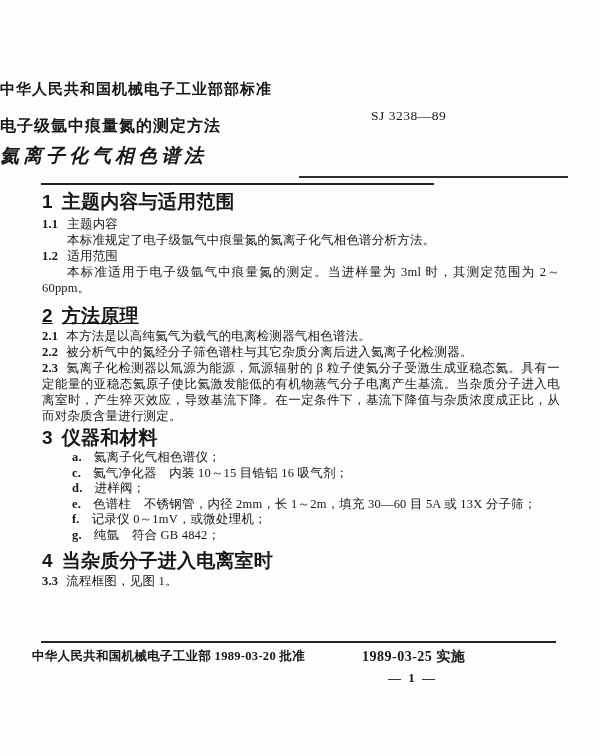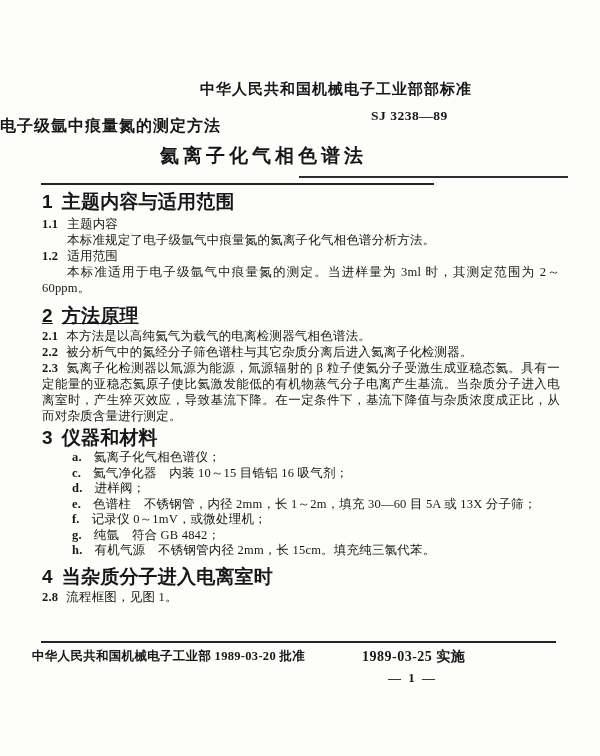--- a/index.html
+++ b/index.html
@@ -7,39 +7,39 @@
   body { background:#ffffff; }
   .page {
     position:absolute; inset:0;
     background:#fdfdfb;
     font-family:"Liberation Serif","DejaVu Serif",serif;
     color:#171717;
     overflow:hidden;
   }
   .org-line {
     position:absolute; top:80px; left:0; width:472px;
-    text-align:right;
+    text-align:left;
     font-family:"Liberation Sans","DejaVu Sans",sans-serif;
     font-weight:bold; font-size:15px; letter-spacing:1px;
   }
   .std-no {
     position:absolute; top:108px; left:371px;
-    font-weight:bold; font-size:13.5px; letter-spacing:0.5px;
+    font-weight:normal; font-size:13.5px; letter-spacing:0.5px;
   }
   .title-1 {
     position:absolute; top:116px; left:0; width:503px;
     text-align:left;
     font-family:"Liberation Sans","DejaVu Sans",sans-serif;
     font-weight:bold; font-size:16px; letter-spacing:1px;
   }
   .title-2 {
     position:absolute; top:143px; left:0; width:527px;
-    text-align:center;
+    text-align:left;
     font-family:"Liberation Sans","DejaVu Sans",sans-serif;
-    font-weight:bold; font-size:19px; letter-spacing:4px;
+    font-weight:bold; font-size:19px; letter-spacing:4px;font-style:italic;
   }
   .rule-main  { position:absolute; top:183px; left:41px;  width:393px; height:2px; background:#242424; }
   .rule-skew  { position:absolute; top:176px; left:299px; width:269px; height:2px; background:#2e2e2e; }
 
   .content {
     position:absolute; top:194px; left:42px; width:518px;
     font-size:12.5px; line-height:16px; letter-spacing:0.2px;
     text-align:justify;
   }
   .sec-heading {
@@ -115,29 +115,26 @@
     </p>
     <p class="list-item">
       <span class="li-label">e.</span><span>色谱柱　不锈钢管，内径 2mm，长 1～2m，填充 30—60 目 5A 或 13X 分子筛；</span>
     </p>
     <p class="list-item">
       <span class="li-label">f.</span><span>记录仪 0～1mV，或微处理机；</span>
     </p>
     <p class="list-item">
       <span class="li-label">g.</span><span>纯氩　符合 GB 4842；</span>
     </p>
-    <p class="list-item">
-      <span class="li-label">h.</span><span>有机气源　不锈钢管内径 2mm，长 15cm。填充纯三氯代苯。</span>
-    </p>
 
     <p class="sec-heading sh4">
       <span class="pno">4</span><span>当杂质分子进入电离室时</span>
     </p>
     <p class="num-para">
-      <span class="pno">2.8</span><span>流程框图，见图 1。</span>
+      <span class="pno">3.3</span><span>流程框图，见图 1。</span>
     </p>
 
   </div>
 
   <div class="footer-rule"></div>
   <div class="footer-left">中华人民共和国机械电子工业部 1989-03-20 批准</div>
   <div class="footer-right">1989-03-25 实施</div>
   <div class="page-no">— 1 —</div>
 
 </div>

